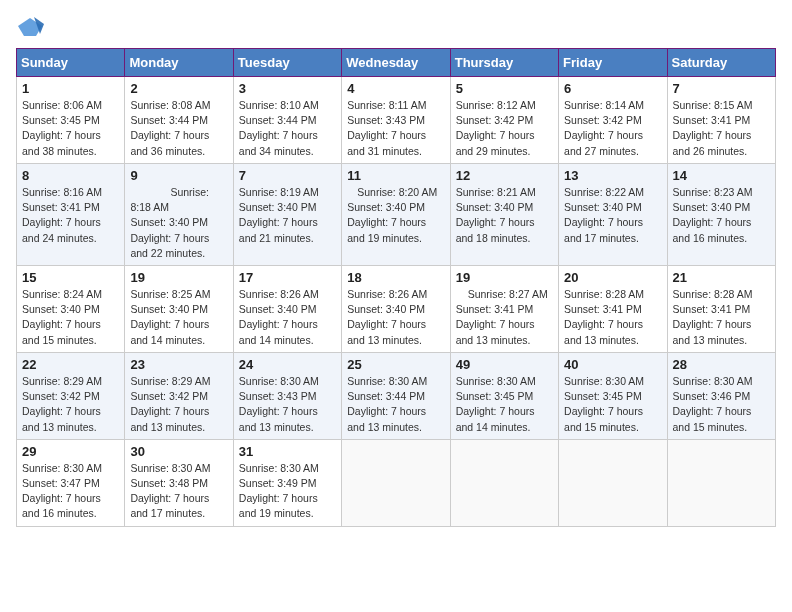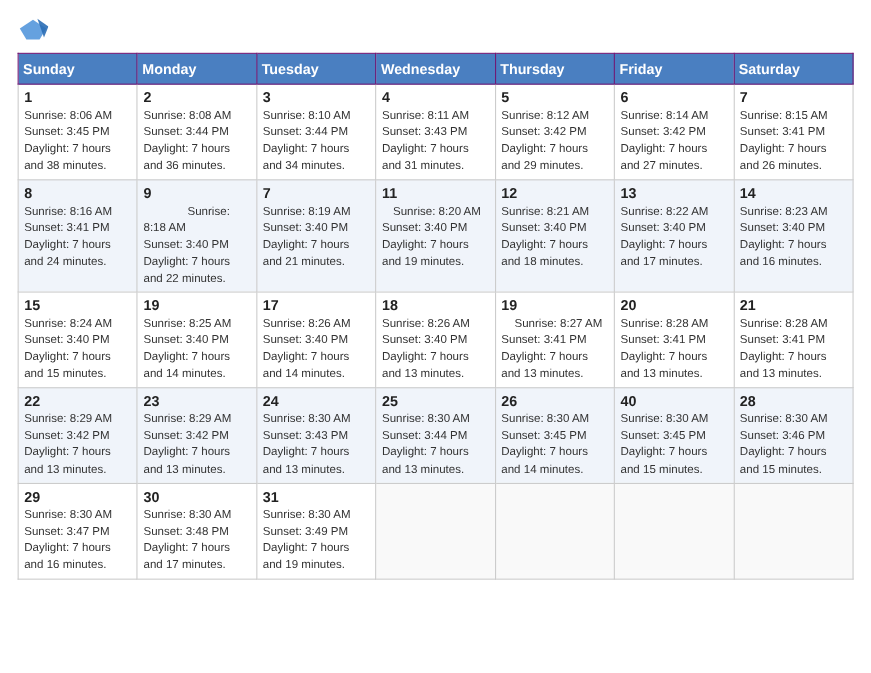--- a/index.html
+++ b/index.html
@@ -221,21 +221,21 @@
 Daylight: 7 hours
 and 13 minutes.</span></td>
         <td><span class="day-num">24</span><span class="day-info" style="white-space: pre-line;">Sunrise: 8:30 AM
 Sunset: 3:43 PM
 Daylight: 7 hours
 and 13 minutes.</span></td>
         <td><span class="day-num">25</span><span class="day-info" style="white-space: pre-line;">Sunrise: 8:30 AM
 Sunset: 3:44 PM
 Daylight: 7 hours
 and 13 minutes.</span></td>
-        <td><span class="day-num">26</span><span class="day-info" style="white-space: pre-line;">Sunrise: 8:30 AM
+        <td><span class="day-num">49</span><span class="day-info" style="white-space: pre-line;">Sunrise: 8:30 AM
 Sunset: 3:45 PM
 Daylight: 7 hours
 and 14 minutes.</span></td>
         <td><span class="day-num">40</span><span class="day-info" style="white-space: pre-line;">Sunrise: 8:30 AM
 Sunset: 3:45 PM
 Daylight: 7 hours
 and 15 minutes.</span></td>
         <td><span class="day-num">28</span><span class="day-info" style="white-space: pre-line;">Sunrise: 8:30 AM
 Sunset: 3:46 PM
 Daylight: 7 hours

